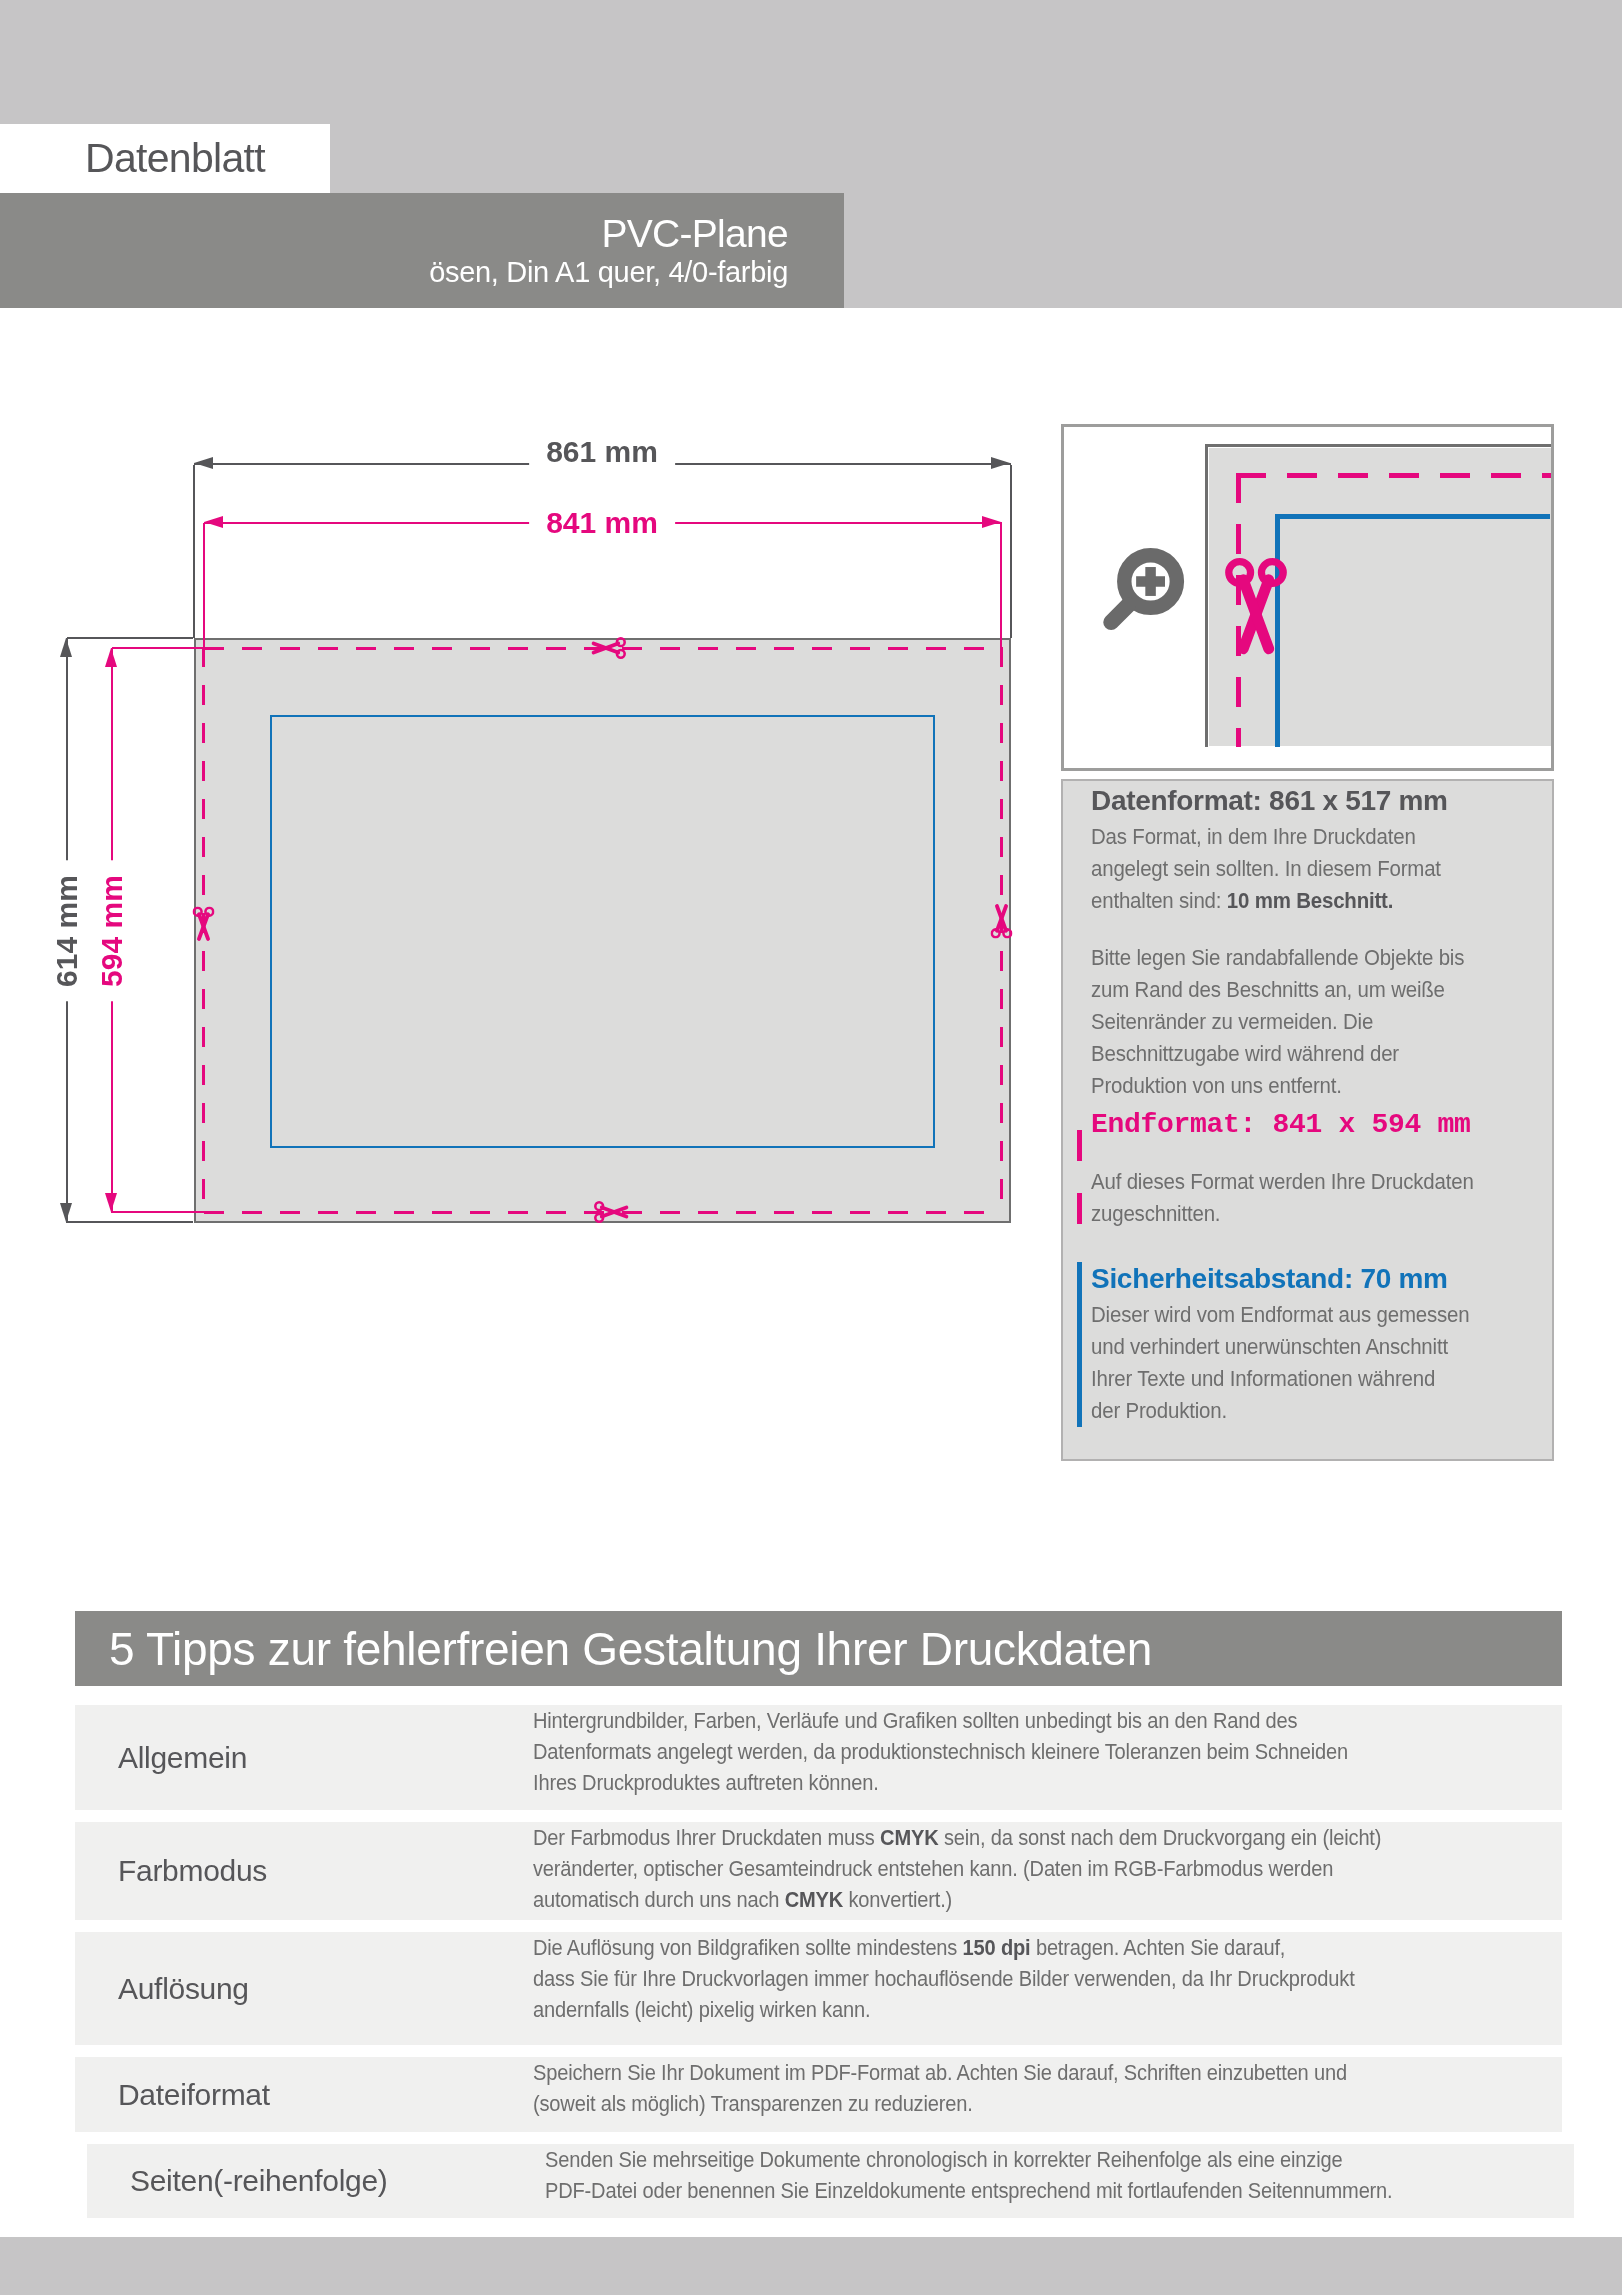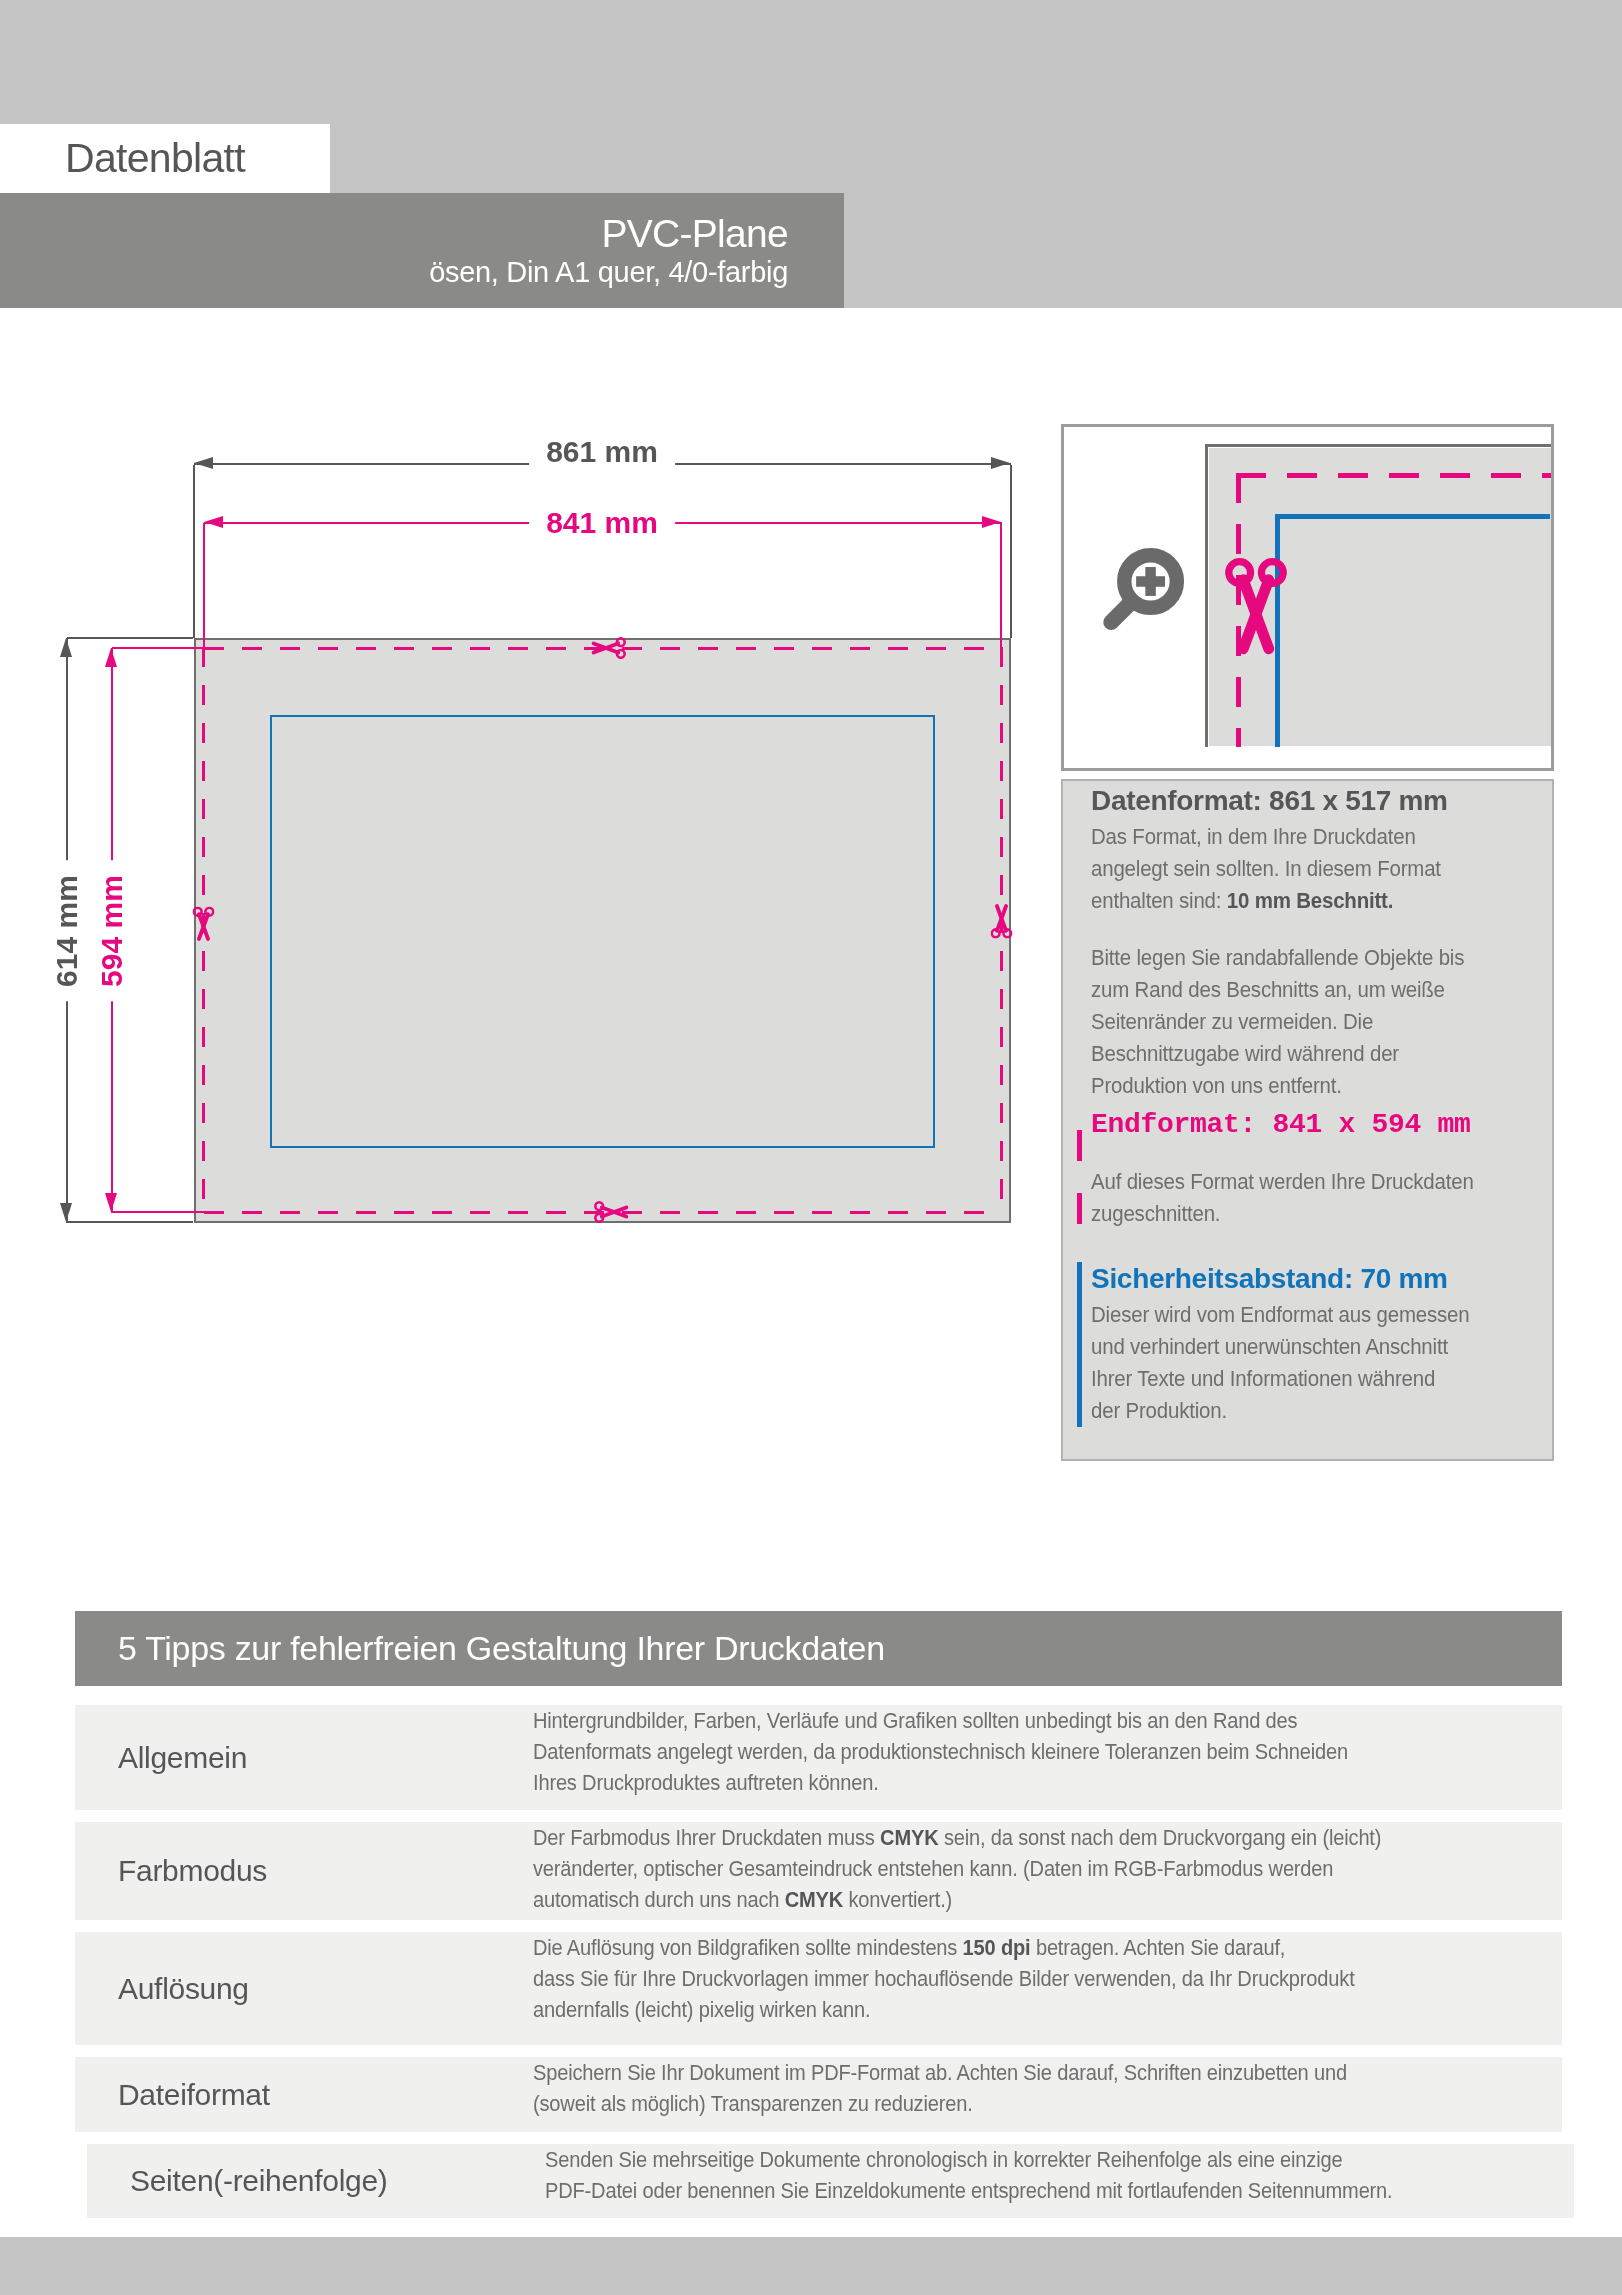--- a/index.html
+++ b/index.html
@@ -4,21 +4,21 @@
 <style>
   html,body{margin:0;padding:0;background:#fff;}
   .page{position:relative;width:1623px;height:2295px;background:#ffffff;
         font-family:"Liberation Sans",sans-serif;overflow:hidden;color:#565659;}
   .abs{position:absolute;}
 
   
   .topbar{left:0;top:0;width:1623px;height:308px;background:#C6C5C6;}
   .title-box{left:0;top:124px;width:330px;height:69px;background:#ffffff;
              display:flex;align-items:center;}
-  .title-box span{font-size:41px;color:#565659;padding-left:65px;letter-spacing:-0.7px;}
+  .title-box span{font-size:41px;color:#565659;padding-left:85px;letter-spacing:-0.7px;}
   .product-band{left:0;top:193px;width:844px;height:115px;background:#8A8A88;
                 display:flex;flex-direction:column;align-items:flex-end;justify-content:center;
                 padding-right:56px;box-sizing:border-box;color:#fff;}
   .product-name{font-size:39px;line-height:43px;letter-spacing:-0.7px;}
   .product-variant{font-size:29px;line-height:35px;letter-spacing:-0.3px;}
 
   
   .df-rect{left:194px;top:638px;width:817px;height:585px;background:#DCDCDB;
            border:2.6px solid #6F6F6F;box-sizing:border-box;}
   .safety-rect{left:270px;top:715px;width:665px;height:433px;border:2.6px solid #1173B9;box-sizing:border-box;}
@@ -60,21 +60,21 @@
   .p-head{font-size:28px;font-weight:bold;white-space:nowrap;letter-spacing:-0.3px;}
   .p-head.mag{color:#E5087E;} .p-head.blu{color:#1173B9;}
   .p-body{font-size:22px;line-height:32px;color:#6E6E6E;white-space:nowrap;
           transform:scaleX(.93);transform-origin:0 0;letter-spacing:-0.2px;}
   .mark-dash{left:1077px;width:4.6px;background:#E5087E;}
   .mark-blue{left:1077px;width:4.6px;background:#1173B9;}
 
   
   .tips-header{left:75px;top:1611px;width:1487px;height:75px;background:#8A8A88;
                display:flex;align-items:center;color:#fff;}
-  .tips-header span{font-size:34px;padding-left:43px;letter-spacing:-0.3px;}
+  .tips-header span{font-size:46px;padding-left:34px;letter-spacing:-0.3px;}
   .tip-row{left:75px;width:1487px;background:#F0F0EF;}
   .tip-label{position:absolute;left:43px;top:0;height:100%;display:flex;align-items:center;
              font-size:30px;color:#565659;letter-spacing:-0.3px;}
   .tip-text{position:absolute;left:458px;top:0;height:100%;display:flex;align-items:flex-start;}
   .tip-text>div{font-size:21.6px;line-height:31px;color:#6E6E6E;white-space:nowrap;
                 transform:scaleX(.93);transform-origin:0 50%;letter-spacing:-0.2px;}
   .footer{left:0;top:2237px;width:1623px;height:59px;background:#C6C5C6;}
   b{color:#565659;}
 </style>
 </head>

